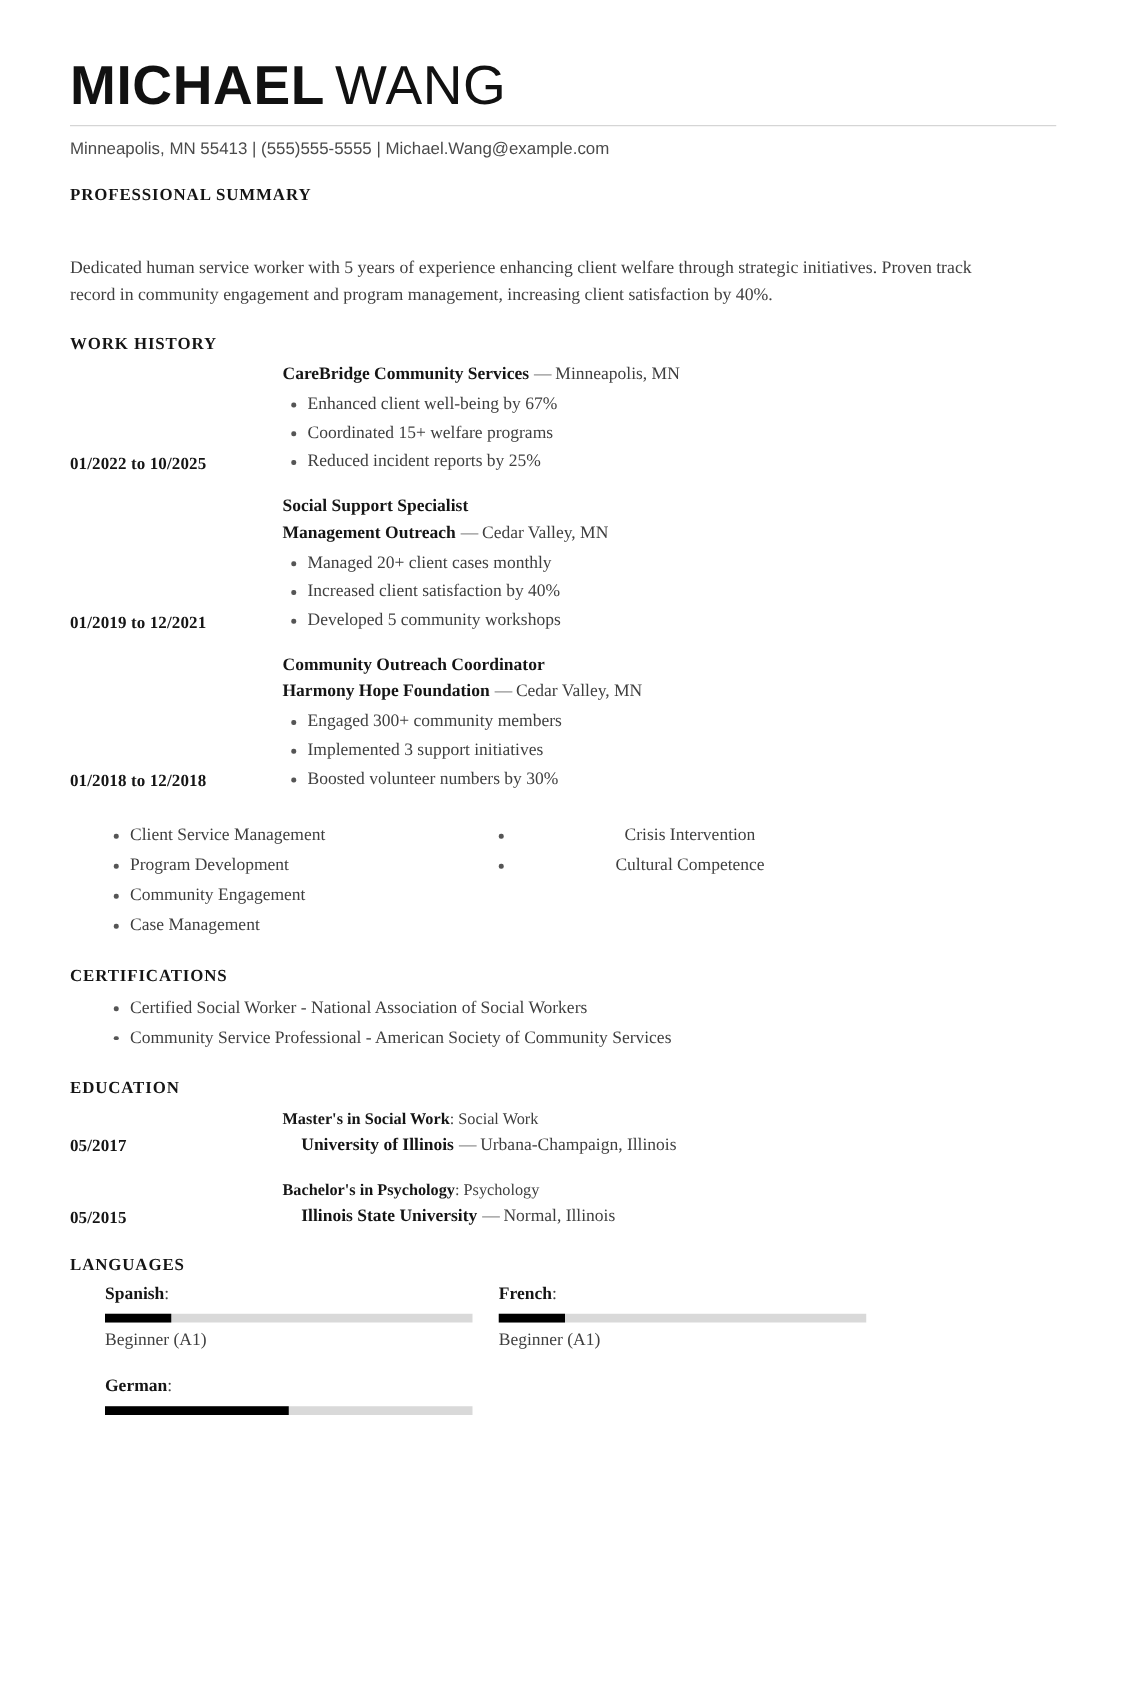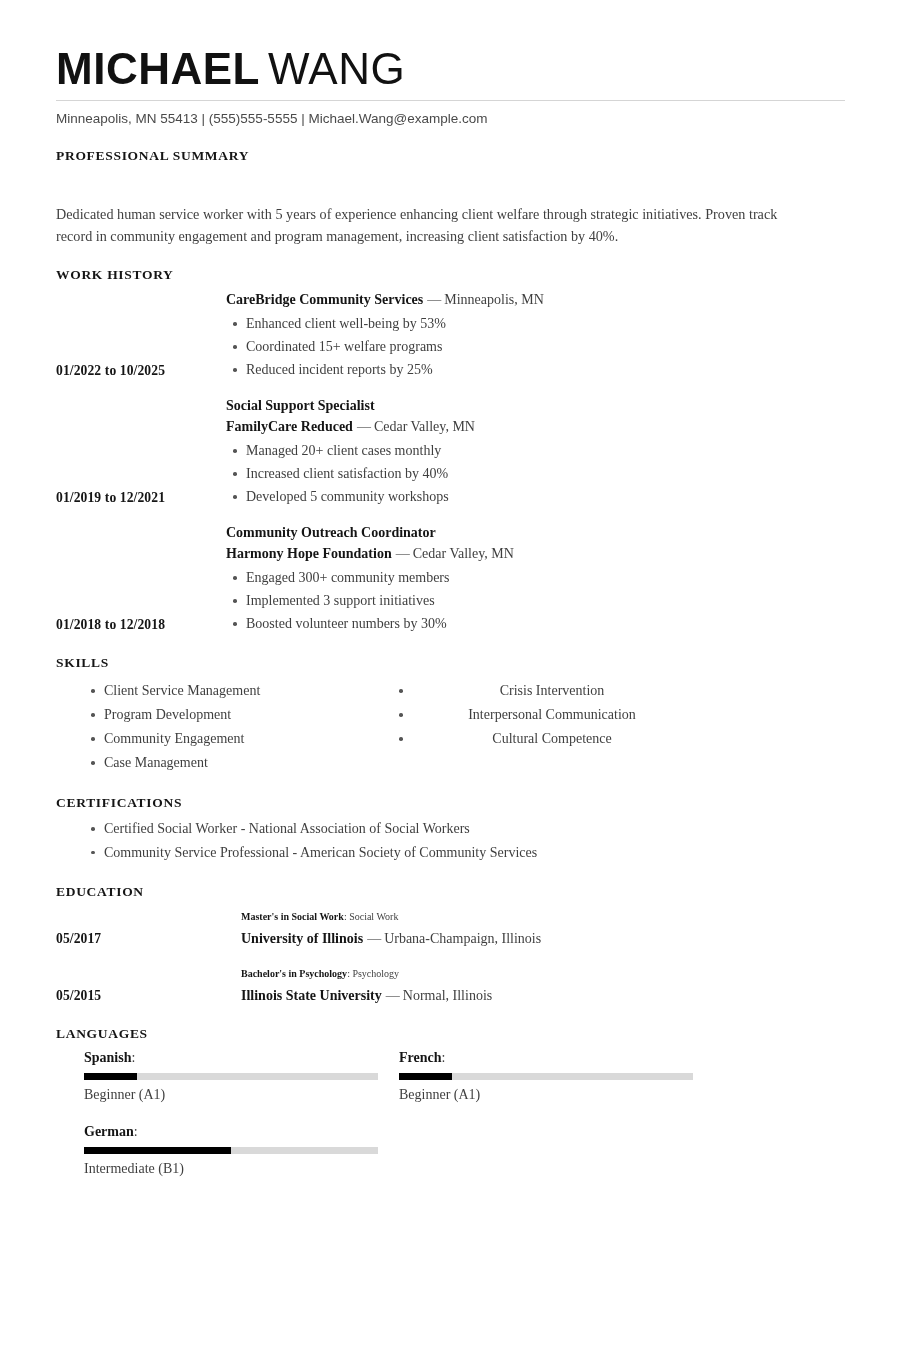--- a/index.html
+++ b/index.html
@@ -160,24 +160,23 @@
   .cert-body {
     margin-left: 28px;
     width: 580px;
   }
   .cert-body ul.bullets li {
     line-height: 23.5px;
   }
 
   
   .edu-degree {
-    font-size: 10px;
+    font-size: 13px;
     line-height: 21.5px;
     color: #3f3f3f;
-    margin-left: 15px;
   }
   .edu-degree .deg {
     font-weight: 700;
     color: #151515;
   }
   .edu-school {
     font-size: 14px;
     line-height: 21.5px;
     color: #3f3f3f;
     margin-left: 15px;
@@ -254,33 +253,33 @@
   <div class="section">
     <div class="section-title">WORK HISTORY</div>
 
     <div class="row">
       <div class="col-left">01/2022 to 10/2025</div>
       <div class="col-right">
         <div class="job-org">
           <span class="org">CareBridge Community Services</span><span class="dash">—</span><span>Minneapolis, MN</span>
         </div>
         <ul class="bullets job-bullets">
-          <li>Enhanced client well-being by 53%</li>
+          <li>Enhanced client well-being by 67%</li>
           <li>Coordinated 15+ welfare programs</li>
           <li>Reduced incident reports by 25%</li>
         </ul>
       </div>
     </div>
 
     <div class="row">
       <div class="col-left">01/2019 to 12/2021</div>
       <div class="col-right">
         <div class="job-title">Social Support Specialist</div>
         <div class="job-org">
-          <span class="org">FamilyCare Reduced</span><span class="dash">—</span><span>Cedar Valley, MN</span>
+          <span class="org">Management Outreach</span><span class="dash">—</span><span>Cedar Valley, MN</span>
         </div>
         <ul class="bullets job-bullets">
           <li>Managed 20+ client cases monthly</li>
           <li>Increased client satisfaction by 40%</li>
           <li>Developed 5 community workshops</li>
         </ul>
       </div>
     </div>
 
     <div class="row">
@@ -293,34 +292,32 @@
         <ul class="bullets job-bullets">
           <li>Engaged 300+ community members</li>
           <li>Implemented 3 support initiatives</li>
           <li>Boosted volunteer numbers by 30%</li>
         </ul>
       </div>
     </div>
   </div>
 
   <div class="section">
-    <div class="section-title">SKILLS</div>
     <div class="skills-body">
       <div class="skills-col">
         <ul class="bullets">
           <li>Client Service Management</li>
           <li>Program Development</li>
           <li>Community Engagement</li>
           <li>Case Management</li>
         </ul>
       </div>
       <div class="skills-col second">
         <ul class="bullets">
           <li>Crisis Intervention</li>
-          <li>Interpersonal Communication</li>
           <li>Cultural Competence</li>
         </ul>
       </div>
     </div>
   </div>
 
   <div class="section">
     <div class="section-title">CERTIFICATIONS</div>
     <div class="cert-body">
       <ul class="bullets">
@@ -382,19 +379,18 @@
         <div class="lang-level">Beginner (A1)</div>
       </div>
 
       <div class="lang-item">
         <div class="lang-name">
           <span>German</span><span class="colon">:</span>
         </div>
         <div class="bar-track">
           <div class="bar-fill" style="width: 50%;"></div>
         </div>
-        <div class="lang-level">Intermediate (B1)</div>
       </div>
 
     </div>
   </div>
 
 </div>
 
 </body></html>

